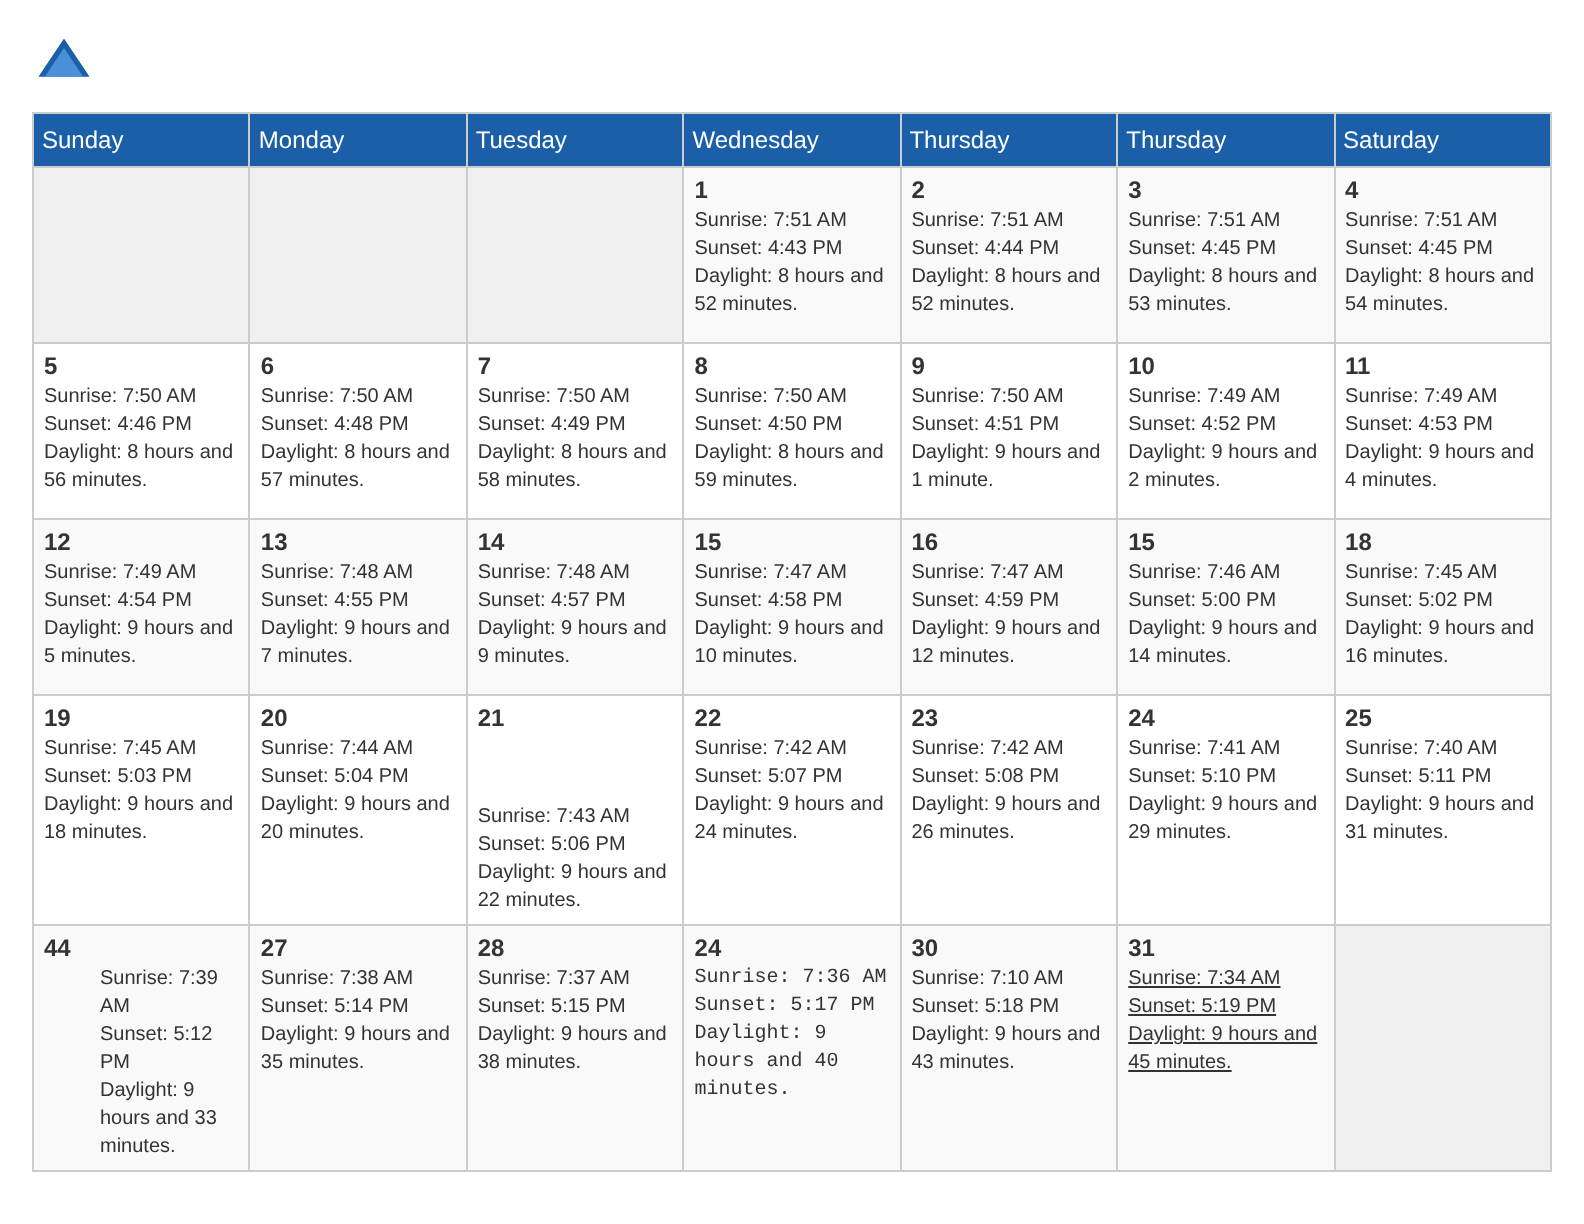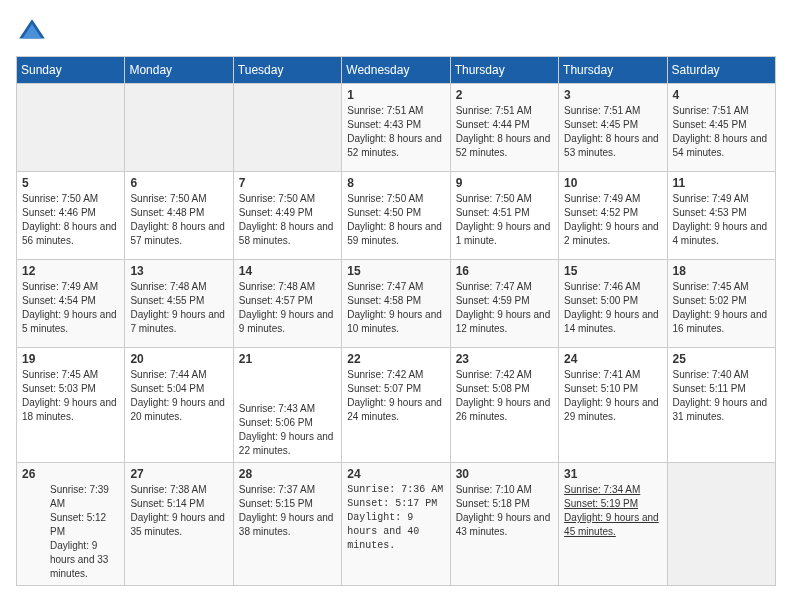--- a/index.html
+++ b/index.html
@@ -282,21 +282,21 @@
         </td>
         <td>
           <span class="day-num">25</span>
           <div class="day-info" style="white-space: pre-line;">Sunrise: 7:40 AM
 Sunset: 5:11 PM
 Daylight: 9 hours and 31 minutes.</div>
         </td>
       </tr>
       <tr>
         <td>
-          <span class="day-num">26</span>
+          <span class="day-num">44</span>
           <div class="day-info" style="white-space: pre-line; margin-left: 28px;">Sunrise: 7:39 AM
 Sunset: 5:12 PM
 Daylight: 9 hours and 33 minutes.</div>
         </td>
         <td>
           <span class="day-num">27</span>
           <div class="day-info" style="white-space: pre-line;">Sunrise: 7:38 AM
 Sunset: 5:14 PM
 Daylight: 9 hours and 35 minutes.</div>
         </td>

